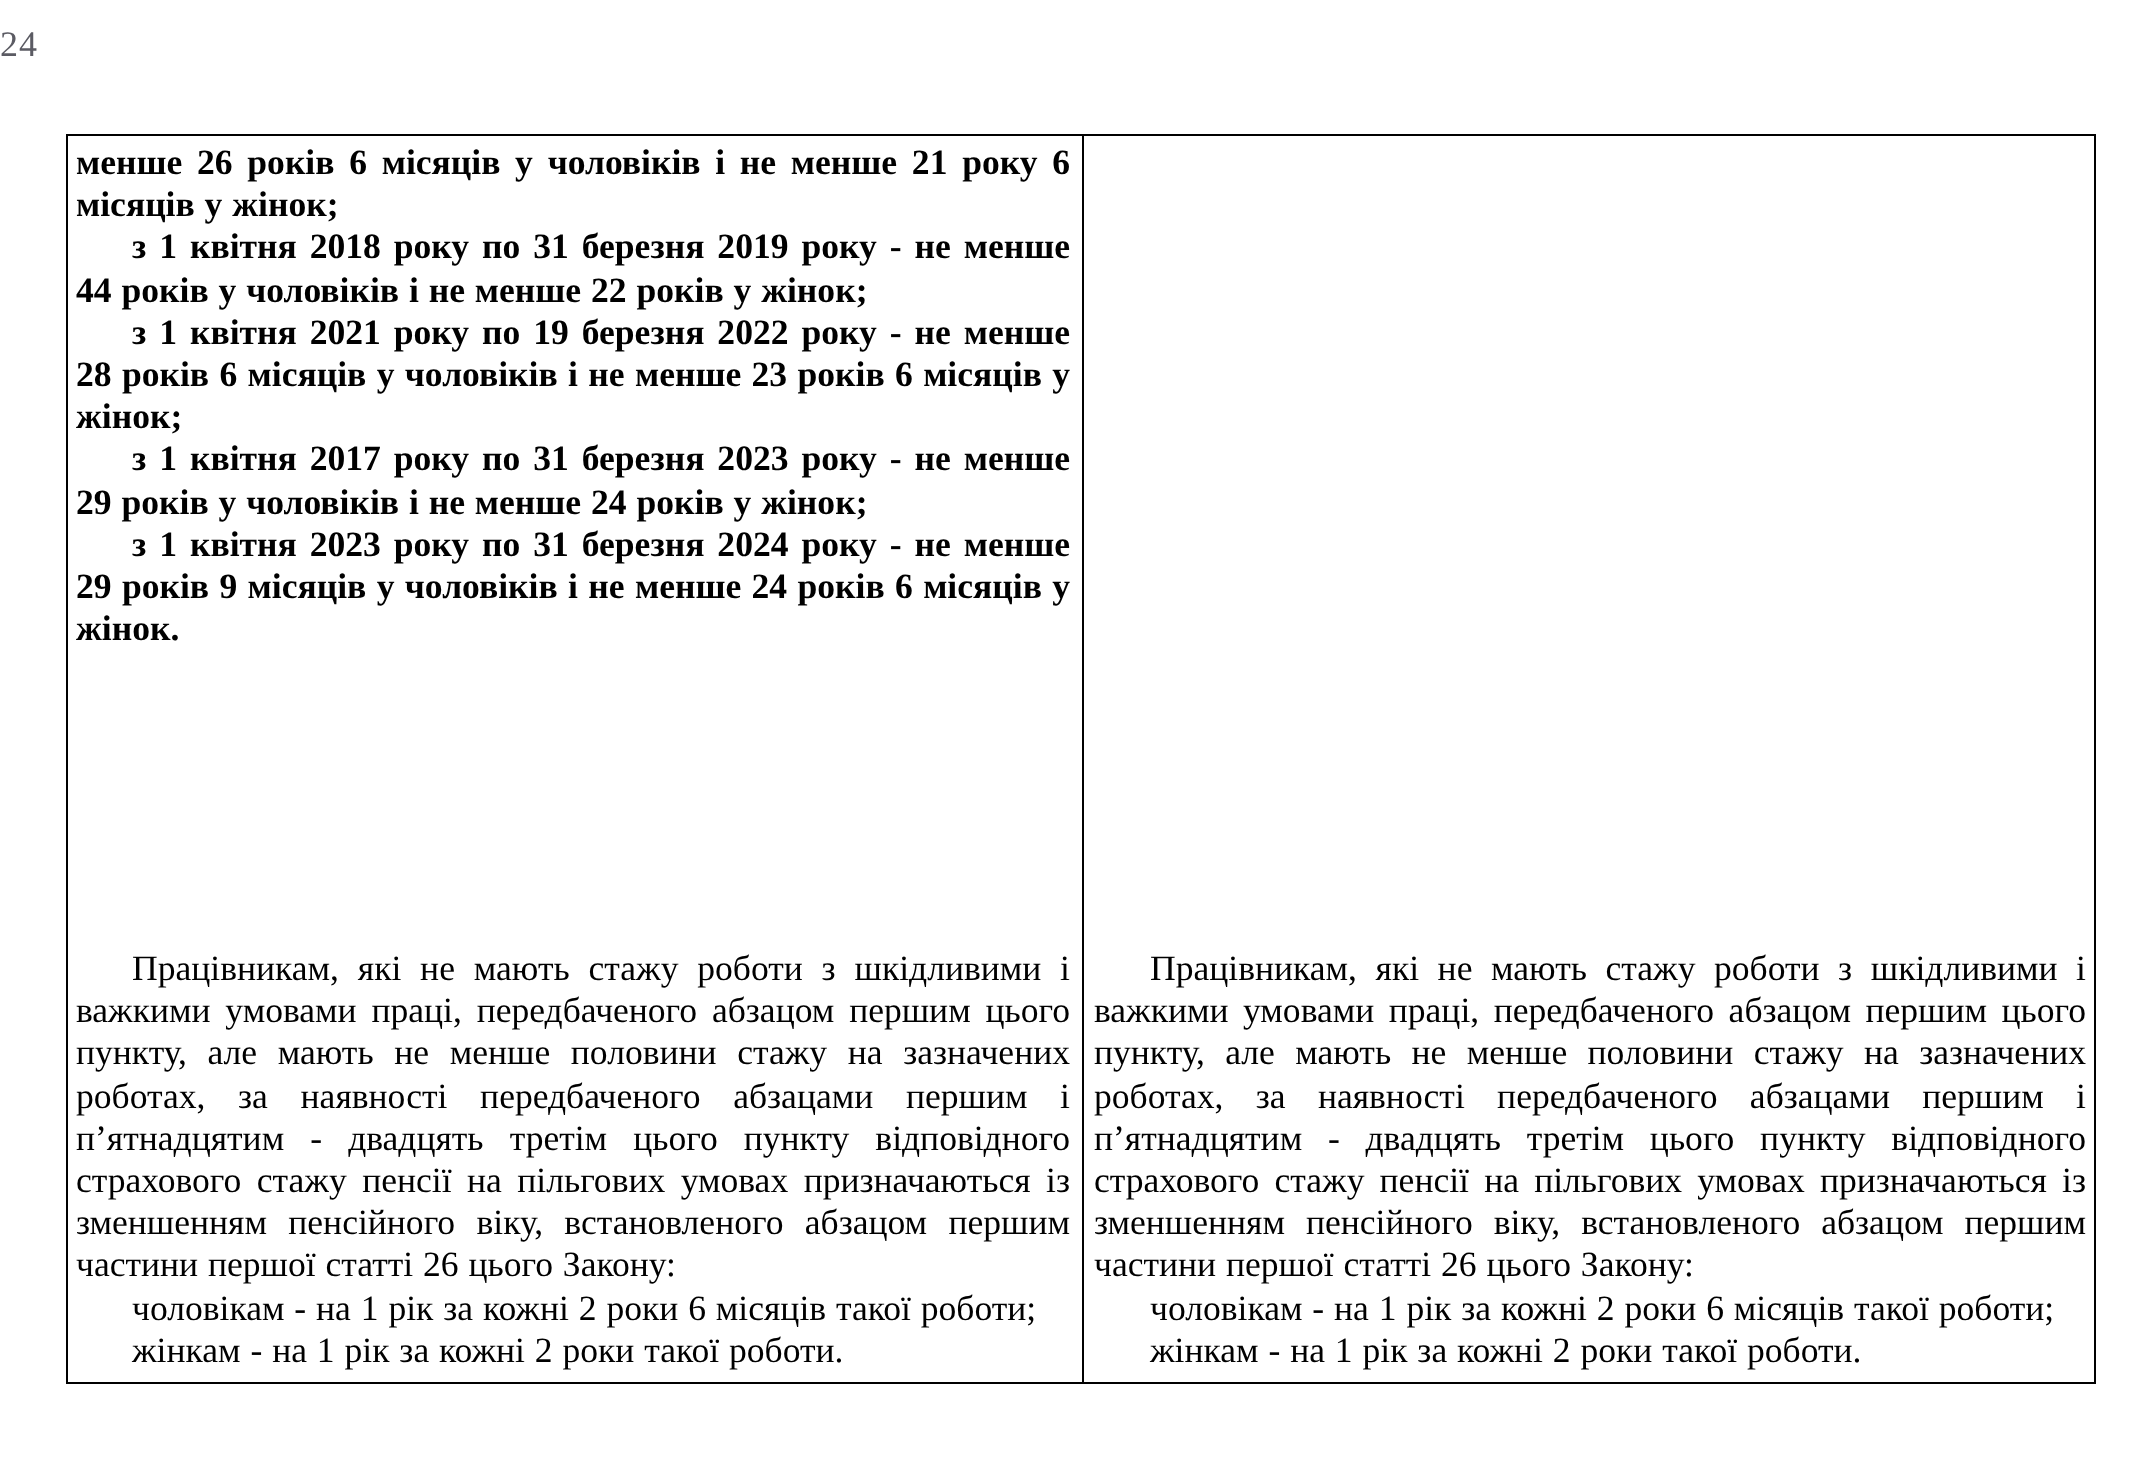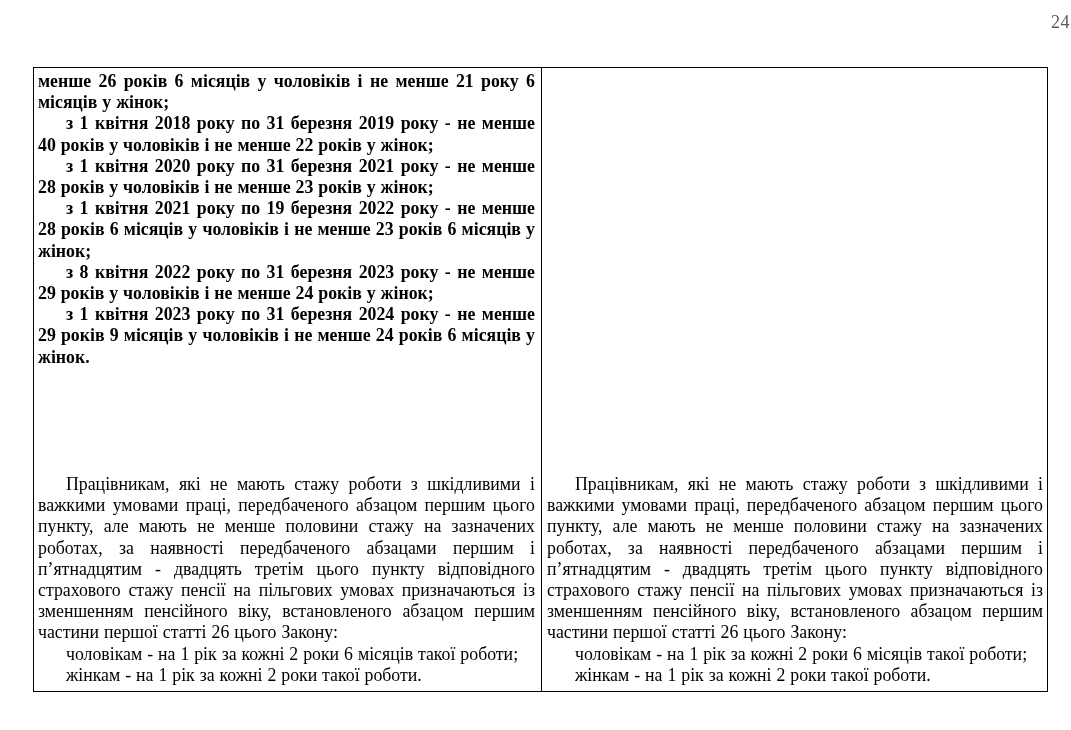--- a/index.html
+++ b/index.html
@@ -13,21 +13,21 @@
     height: 730px;
     overflow: hidden;
     font-family: "Liberation Serif", "DejaVu Serif", serif;
     color: #000000;
   }
   .page-number {
     position: absolute;
     top: 12px;
     left: 0;
     width: 1070px;
-    text-align: right;
+    text-align: left;
     font-size: 18px;
     color: #5b5b63;
     letter-spacing: 0.5px;
   }
   .law-table {
     position: absolute;
     left: 33px;
     top: 67px;
     width: 1015px;
     height: 625px;
@@ -71,24 +71,23 @@
 </style>
 </head>
 <body>
 
 <div class="page-number">24</div>
 
 <div class="law-table">
 
   <div class="cell cell-left">
     <p class="b ni">менше 26 років 6 місяців у чоловіків і не менше 21 року 6 місяців у жінок;</p>
-    <p class="b">з 1 квітня 2018 року по 31 березня 2019 року - не менше 40 років у чоловіків і не менше 22 років у жінок;</p>
-    <p class="b">з 1 квітня 2020 року по 31 березня 2021 року - не менше 28 років у чоловіків і не менше 23 років у жінок;</p>
+    <p class="b">з 1 квітня 2018 року по 31 березня 2019 року - не менше 44 років у чоловіків і не менше 22 років у жінок;</p>
     <p class="b">з 1 квітня 2021 року по 19 березня 2022 року - не менше 28 років 6 місяців у чоловіків і не менше 23 років 6 місяців у жінок;</p>
-    <p class="b">з 8 квітня 2022 року по 31 березня 2023 року - не менше 29 років у чоловіків і не менше 24 років у жінок;</p>
+    <p class="b">з 1 квітня 2017 року по 31 березня 2023 року - не менше 29 років у чоловіків і не менше 24 років у жінок;</p>
     <p class="b">з 1 квітня 2023 року по 31 березня 2024 року - не менше 29 років 9 місяців у чоловіків і не менше 24 років 6 місяців у жінок.</p>
     <div class="push-bottom">
       <p>Працівникам, які не мають стажу роботи з шкідливими і важкими умовами праці, передбаченого абзацом першим цього пункту, але мають не менше половини стажу на зазначених роботах, за наявності передбаченого абзацами першим і п’ятнадцятим - двадцять третім цього пункту відповідного страхового стажу пенсії на пільгових умовах призначаються із зменшенням пенсійного віку, встановленого абзацом першим частини першої статті 26 цього Закону:</p>
       <p>чоловікам - на 1 рік за кожні 2 роки 6 місяців такої роботи;</p>
       <p>жінкам - на 1 рік за кожні 2 роки такої роботи.</p>
     </div>
   </div>
 
   <div class="cell cell-right">
     <div class="push-bottom">

